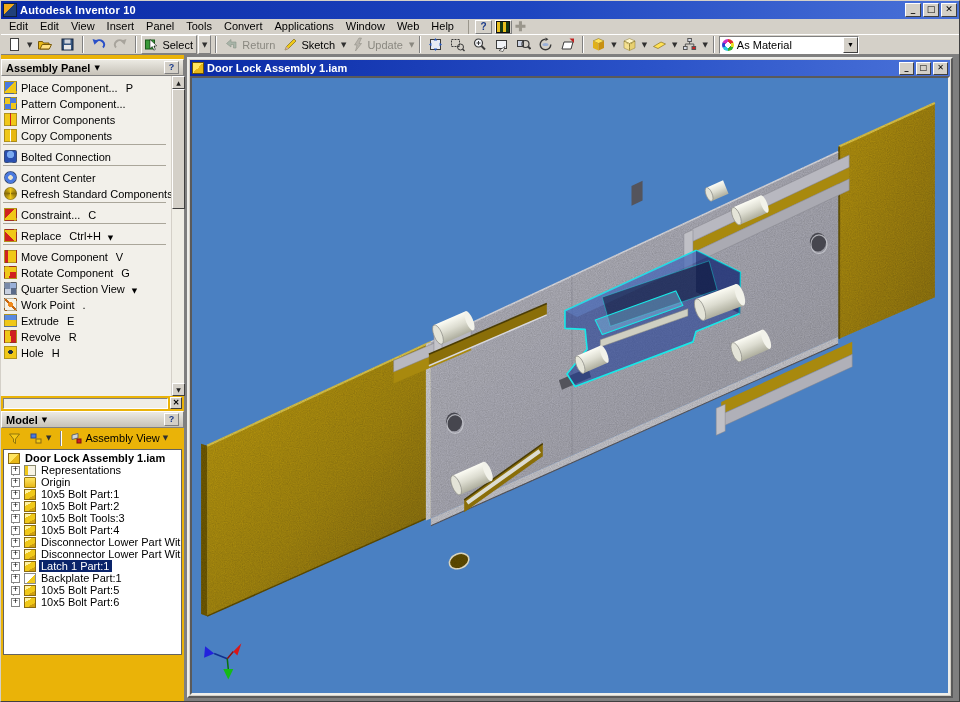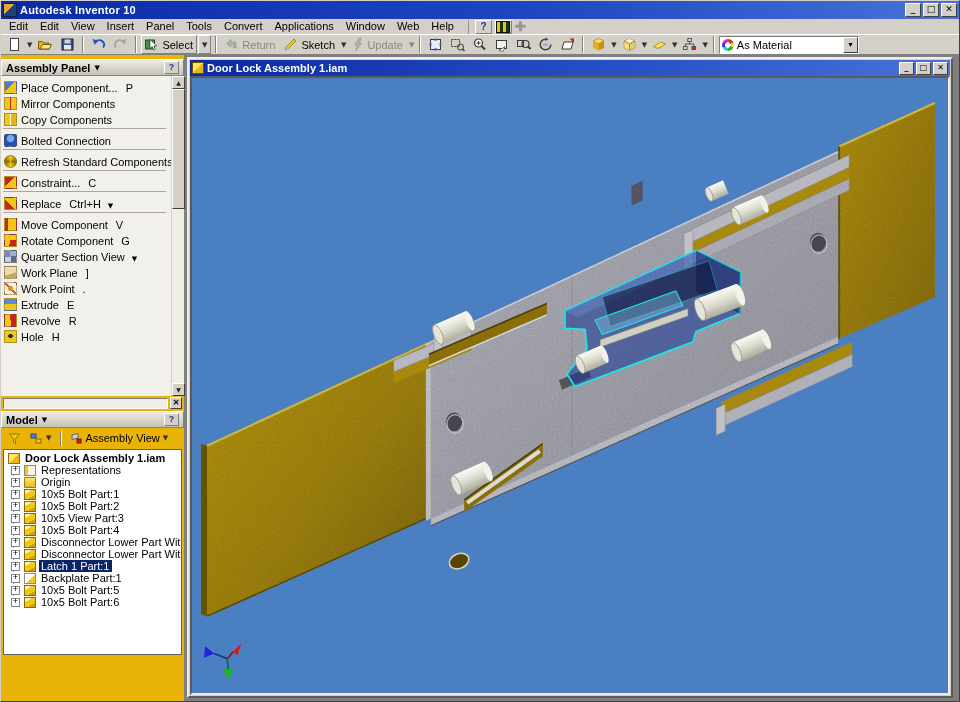--- a/index.html
+++ b/index.html
@@ -317,33 +317,41 @@
           <span class="qbtn">?</span>
         </div>
         <div class="asm-body">
           <div class="asm-list">
               <div class="p-item">
                 <span class="pi place-component-icon"></span>
                 <span>Place Component...</span>
                 <span class="sc">P</span>
               </div>
               <div class="p-item">
+                <span class="pi pattern-component-icon"></span>
+                <span>Pattern Component...</span>
+              </div>
+              <div class="p-item">
                 <span class="pi mirror-components-icon"></span>
                 <span>Mirror Components</span>
               </div>
               <div class="p-item">
                 <span class="pi copy-components-icon"></span>
                 <span>Copy Components</span>
               </div>
               <div class="psep"></div>
               <div class="p-item">
                 <span class="pi bolted-connection-icon"></span>
                 <span>Bolted Connection</span>
               </div>
               <div class="psep"></div>
+              <div class="p-item">
+                <span class="pi content-center-icon"></span>
+                <span>Content Center</span>
+              </div>
               <div class="p-item">
                 <span class="pi refresh-icon"></span>
                 <span>Refresh Standard Components</span>
               </div>
               <div class="psep"></div>
               <div class="p-item">
                 <span class="pi constraint-icon"></span>
                 <span>Constraint...</span>
                 <span class="sc">C</span>
               </div>
@@ -362,25 +370,20 @@
               </div>
               <div class="p-item">
                 <span class="pi rotate-component-icon"></span>
                 <span>Rotate Component</span>
                 <span class="sc">G</span>
               </div>
               <div class="p-item">
                 <span class="pi quarter-section-icon"></span>
                 <span>Quarter Section View</span>
                 <span class="pdd2">▼</span>
-              </div>
-              <div class="p-item">
-                <span class="pi work-plane-icon"></span>
-                <span>Work Plane</span>
-                <span class="sc">]</span>
               </div>
               <div class="p-item">
                 <span class="pi work-point-icon"></span>
                 <span>Work Point</span>
                 <span class="sc">.</span>
               </div>
               <div class="p-item">
                 <span class="pi extrude-icon"></span>
                 <span>Extrude</span>
                 <span class="sc">E</span>
@@ -459,21 +462,21 @@
               <span class="tlabel">10x5 Bolt Part:1</span>
             </div>
             <div class="trow">
               <span class="expander">+</span>
               <span class="ticon part-icon"></span>
               <span class="tlabel">10x5 Bolt Part:2</span>
             </div>
             <div class="trow">
               <span class="expander">+</span>
               <span class="ticon part-icon"></span>
-              <span class="tlabel">10x5 View Part:3</span>
+              <span class="tlabel">10x5 Bolt Tools:3</span>
             </div>
             <div class="trow">
               <span class="expander">+</span>
               <span class="ticon part-icon"></span>
               <span class="tlabel">10x5 Bolt Part:4</span>
             </div>
             <div class="trow">
               <span class="expander">+</span>
               <span class="ticon part-icon"></span>
               <span class="tlabel">Disconnector Lower Part With Holes:1</span>

